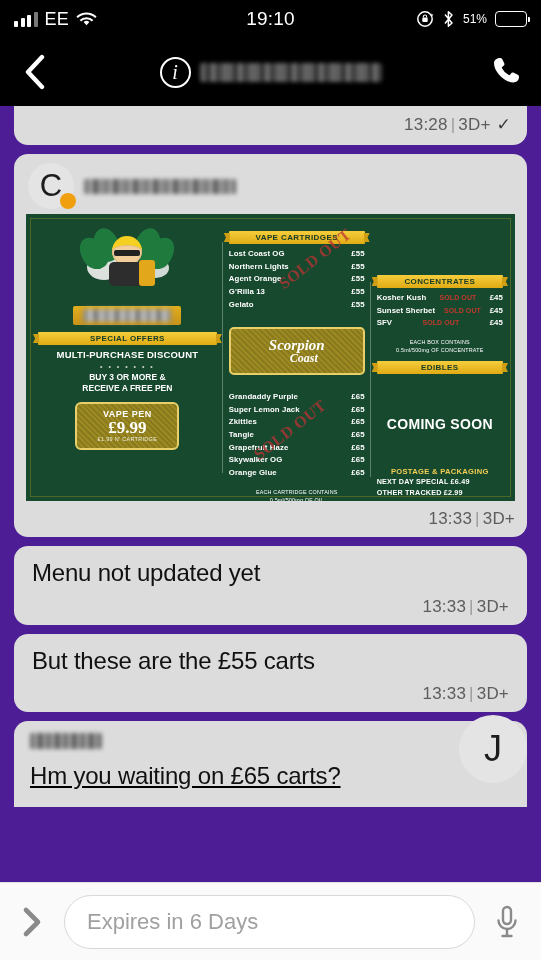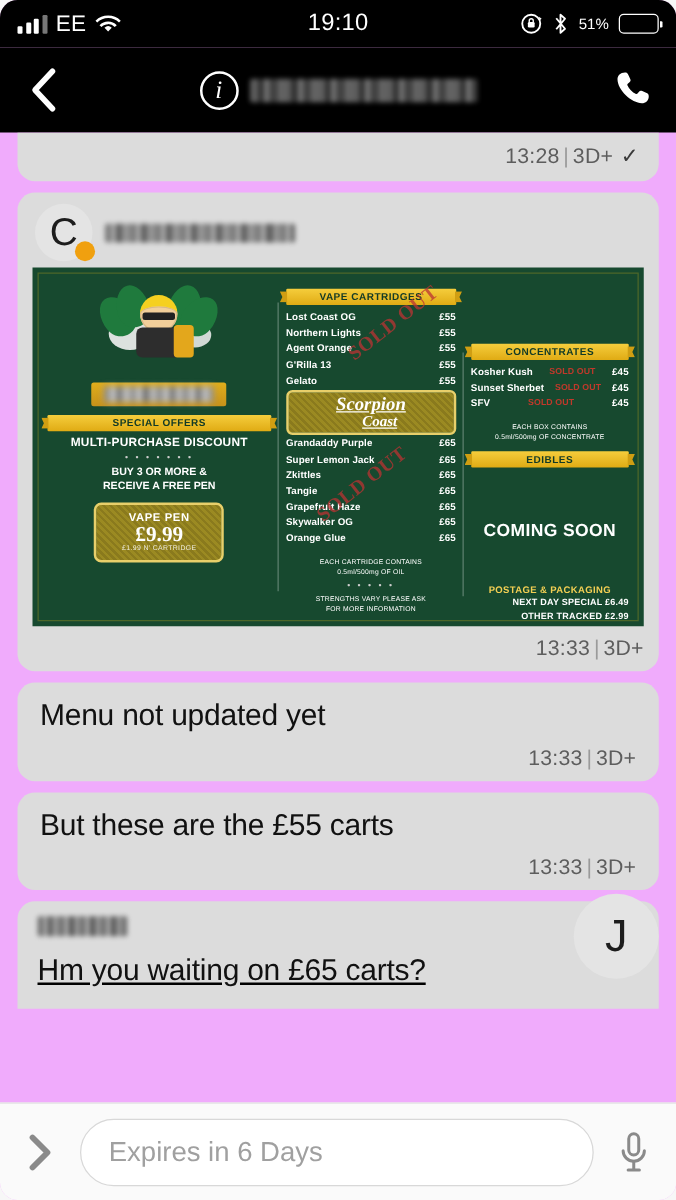--- a/index.html
+++ b/index.html
@@ -2,21 +2,21 @@
 <html><head>
 <meta charset="utf-8">
 <style>
   * { box-sizing: border-box; margin: 0; padding: 0; }
   html, body {
     width: 541px; height: 960px;
     background: #f7f7f7;
     font-family: "Liberation Sans", sans-serif;
     overflow: hidden;
   }
-  #app { position: relative; width: 541px; height: 960px; background: #f0abfc; overflow: hidden; border-radius: 14px; }
+  #app { position: relative; width: 541px; height: 960px; background: #4c1d95; overflow: hidden; }
 
   
   .statusbar {
     height: 38px; background: #000; color: #fff;
     display: flex; align-items: center; padding: 0 14px;
     position: relative;
   }
   .sb-left { display: flex; align-items: center; gap: 7px; }
   .bars { display: flex; align-items: flex-end; gap: 2.5px; height: 15px; }
   .bars i { display: block; width: 4px; background: #fff; border-radius: 1px; }
@@ -170,34 +170,34 @@
   .item .so { color: #c0392b; font-weight: bold; font-size: 7px; }
   .soldout-stamp {
     position: absolute; color: #b33; font-weight: bold; font-size: 16px;
     transform: rotate(-38deg); opacity: .75; letter-spacing: .5px;
     font-family: "Liberation Serif", serif; pointer-events: none; white-space: nowrap;
   }
   .stamp-a { right: 6px; top: 2px; }
   .stamp-b { left: 18px; top: 30px; }
 
   .venom-box {
-    margin: 1px 0; height: 36px; border-radius: 5px;
+    margin: 16px 0; height: 48px; border-radius: 5px;
     background: repeating-linear-gradient(45deg,#9b8a22 0 2px,#8a7a1d 2px 4px);
-    border: 2px solid #e8cf6a; display: flex; align-items: center; justify-content: center; text-decoration: underline;
+    border: 2px solid #e8cf6a; display: flex; align-items: center; justify-content: center;
   }
   .venom-box span {
     font-family: "Liberation Serif", serif; font-style: italic; font-weight: bold;
     font-size: 15px; color: #fff; line-height: .95; text-align: center;
   }
   .venom-box span em { display: block; font-size: 12px; margin-left: 14px; }
 
   .fine { font-size: 5.4px; text-align: center; line-height: 1.5; margin-top: 8px; letter-spacing: .2px; }
   .coming { font-size: 14px; font-weight: bold; text-align: center; margin: 42px 0 0; letter-spacing: .3px; }
   .pp-title { font-size: 7.6px; font-weight: bold; text-align: center; color: #f3cf53; letter-spacing: .3px; }
-  .pp-line { font-size: 7.2px; font-weight: bold; text-align: right; letter-spacing: .2px; }
+  .pp-line { font-size: 7.2px; font-weight: bold; text-align: left; letter-spacing: .2px; }
 
   
   .text-bubble { width: 100%; padding: 13px 18px 8px; }
   .text-bubble .msg { font-size: 24px; color: #111; line-height: 1.15; letter-spacing: -.2px; }
   .text-bubble .meta { margin-top: 10px; }
 
   .row-bottom { padding: 0 14px; position: relative; text-decoration: underline; }
   .bubble-partial-bottom {
     width: 100%; border-radius: 14px 14px 0 0; padding: 12px 16px 0; min-height: 86px;
   }

